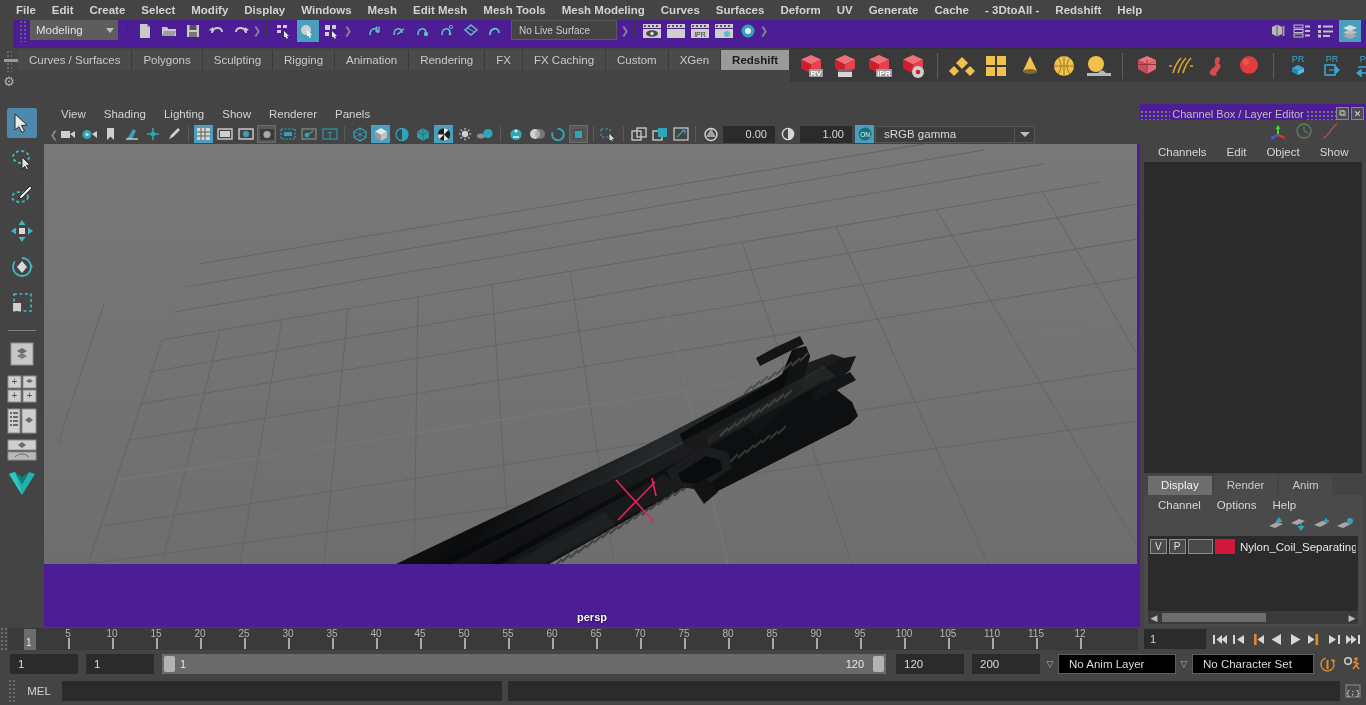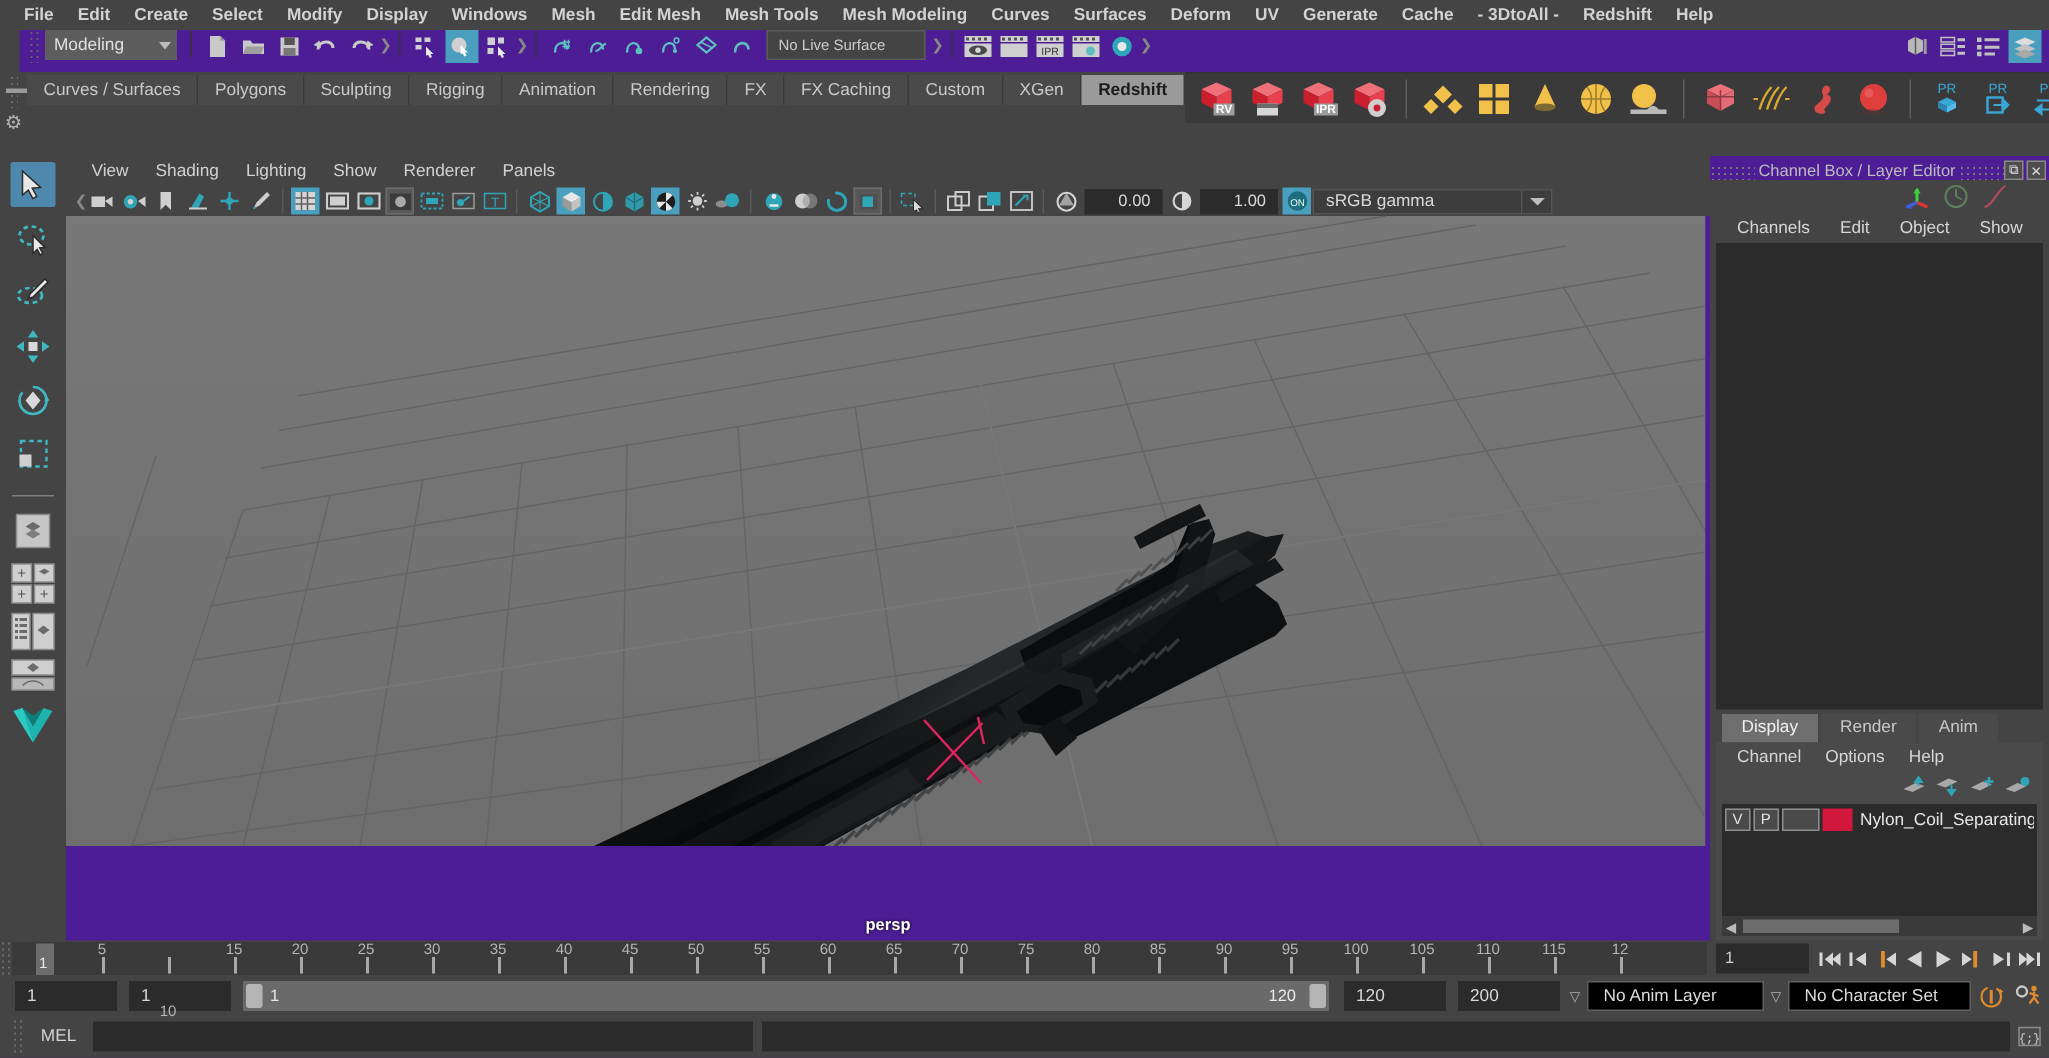--- a/index.html
+++ b/index.html
@@ -1200,21 +1200,21 @@
     </div>
   </div>
 
   <div class="timerow">
     <div class="grip"></div>
     <div class="timeslider" id="timeslider">
       <div class="cur-frame"></div>
       <div class="cur-frame-num">1</div>
     <div class="tick-label" style="left: 60px;">5</div>
         <div class="tick-mark" style="left: 60px;"></div>
-        <div class="tick-label" style="left: 104px; margin-top: 41px;">10</div>
+        <div class="tick-label" style="left: 104px;">10</div>
         <div class="tick-mark" style="left: 104px;"></div>
         <div class="tick-label" style="left: 148px;">15</div>
         <div class="tick-mark" style="left: 148px;"></div>
         <div class="tick-label" style="left: 192px;">20</div>
         <div class="tick-mark" style="left: 192px;"></div>
         <div class="tick-label" style="left: 236px;">25</div>
         <div class="tick-mark" style="left: 236px;"></div>
         <div class="tick-label" style="left: 280px;">30</div>
         <div class="tick-mark" style="left: 280px;"></div>
         <div class="tick-label" style="left: 324px;">35</div>

